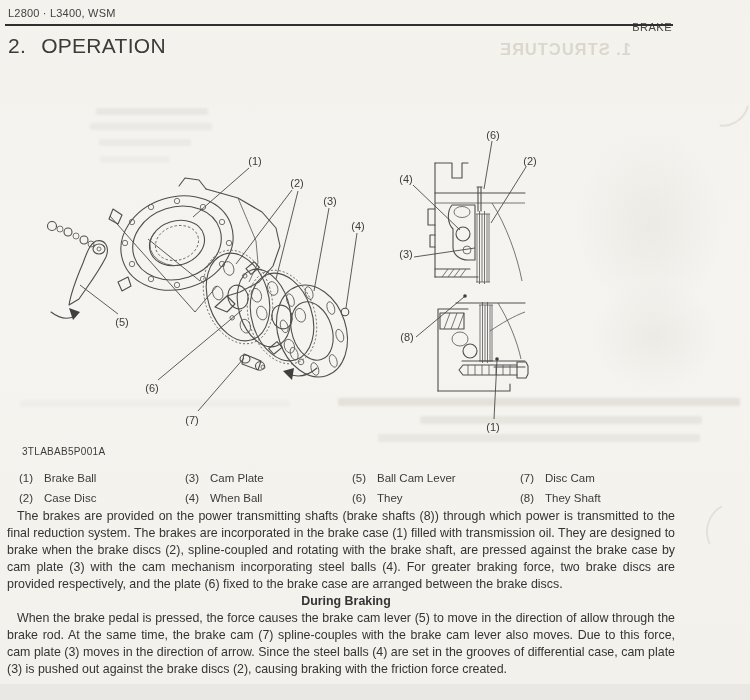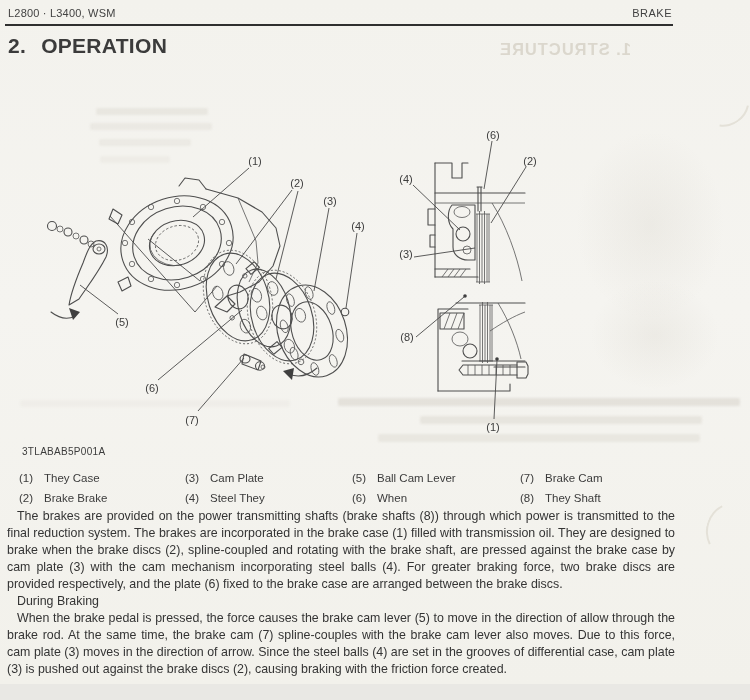--- a/index.html
+++ b/index.html
@@ -3,24 +3,24 @@
 <meta charset="utf-8">
 <style>
   html,body{margin:0;padding:0;background:#e9e8e4;}
   .page{
     position:relative;width:750px;height:684px;overflow:hidden;
     background:linear-gradient(180deg,#f3f2ed 0%,#f5f4f0 45%,#f2f1eb 100%);
     font-family:"Liberation Sans",sans-serif;color:#3a3a3a;
   }
   
   .hdr-left{position:absolute;left:8px;top:7px;font-size:11px;color:#424242;letter-spacing:.2px;}
-  .hdr-right{position:absolute;right:78px;top:7px;font-size:11px;color:#424242;letter-spacing:.5px;}
+  .hdr-right{position:absolute;right:78px;top:21px;font-size:11px;color:#424242;letter-spacing:.5px;}
   .rule{position:absolute;left:5px;top:24px;width:668px;height:2px;background:#2f2f2f;}
   
-  .title{position:absolute;left:8px;top:34px;font-size:21px;font-weight:bold;color:#3b3b3b;letter-spacing:.3px;}
+  .title{position:absolute;left:8px;top:34px;font-size:21px;font-weight:normal;color:#3b3b3b;letter-spacing:.3px;}
   .title .sec-num{margin-right:15px;}
   
   .fig{position:absolute;}
   .fig-left{left:30px;top:88px;width:370px;height:362px;}
   .fig-right{left:390px;top:98px;width:300px;height:352px;}
   svg{display:block;width:100%;height:100%;}
   .ln{stroke:#4e4e4e;stroke-width:1.1;fill:none;stroke-linecap:round;stroke-linejoin:round;}
   .thin{stroke:#555;stroke-width:.8;fill:none;}
   .leader{stroke:#4a4a4a;stroke-width:.9;fill:none;}
   .callout{font-family:"Liberation Sans",sans-serif;font-size:11px;fill:#3d3d3d;}
@@ -29,21 +29,21 @@
   .fig-code{position:absolute;left:22px;top:446px;font-size:10px;color:#3c3c3c;letter-spacing:.3px;}
   .parts{position:absolute;left:19px;top:470px;width:646px;display:grid;
          grid-template-columns:166px 167px 168px auto;row-gap:4px;font-size:11.5px;color:#3b3b3b;}
   .part{display:flex;line-height:16px;}
   .pnum{width:25px;flex:none;}
   
   .body-block{position:absolute;left:7px;top:508px;width:668px;font-size:12.4px;
               line-height:17px;color:#343434;text-align:justify;}
   .body-block p{margin:0;}
   .indent{text-indent:10px;}
-  .subhead{font-weight:normal;padding-left:10px;text-align:left;}
+  .subhead{font-weight:bold;padding-left:10px;text-align:center;}
   
   .ghost-mirror{position:absolute;left:480px;top:40px;width:170px;font-size:16.5px;font-weight:bold;
                 color:#dbd7cd;transform:scaleX(-1);filter:blur(.6px);letter-spacing:1px;text-align:center;}
   .ghost-bar{position:absolute;background:rgba(172,164,148,.22);filter:blur(1.2px);border-radius:2px;}
   .ghost-blob{position:absolute;border-radius:50%;
               background:radial-gradient(ellipse at center,rgba(176,168,152,.12),rgba(176,168,152,0) 70%);}
   .ghost-code{position:absolute;left:634px;top:688px;font-size:17px;color:rgba(150,140,122,.55);
               letter-spacing:.5px;filter:blur(.4px);}
   .curl{position:absolute;border:2px solid transparent;border-radius:50%;}
   .curl1{left:700px;top:80px;width:46px;height:42px;border-bottom-color:#e4e1d8;transform:rotate(-35deg);}
@@ -255,45 +255,45 @@
       <text class="callout" x="17" y="242" text-anchor="middle">(8)</text>
       <text class="callout" x="103" y="332" text-anchor="middle">(1)</text>
     </svg>
   </div>
 
   <div class="fig-code">3TLABAB5P001A</div>
 
   <div class="parts">
     <div class="part">
         <span class="pnum">(1)</span>
-        <span>They Case</span>
+        <span>Brake Ball</span>
       </div>
     <div class="part">
         <span class="pnum">(3)</span>
         <span>Cam Plate</span>
       </div>
     <div class="part">
         <span class="pnum">(5)</span>
         <span>Ball Cam Lever</span>
       </div>
     <div class="part">
         <span class="pnum">(7)</span>
-        <span>Brake Cam</span>
+        <span>Disc Cam</span>
       </div>
     <div class="part">
         <span class="pnum">(2)</span>
-        <span>Brake Brake</span>
+        <span>Case Disc</span>
       </div>
     <div class="part">
         <span class="pnum">(4)</span>
-        <span>Steel They</span>
+        <span>When Ball</span>
       </div>
     <div class="part">
         <span class="pnum">(6)</span>
-        <span>When</span>
+        <span>They</span>
       </div>
     <div class="part">
         <span class="pnum">(8)</span>
         <span>They Shaft</span>
       </div>
   </div>
 
   <div class="body-block">
     <p class="indent">The brakes are provided on the power transmitting shafts (brake shafts (8)) through which power is transmitted to the final reduction system.  The brakes are incorporated in the brake case (1) filled with transmission oil.  They are designed to brake when the brake discs (2), spline-coupled and rotating with the brake shaft, are pressed against the brake case by cam plate (3) with the cam mechanism incorporating steel balls (4).  For greater braking force, two brake discs are provided respectively, and the plate (6) fixed to the brake case are arranged between the brake discs.</p>
     <p class="subhead">During Braking</p>

